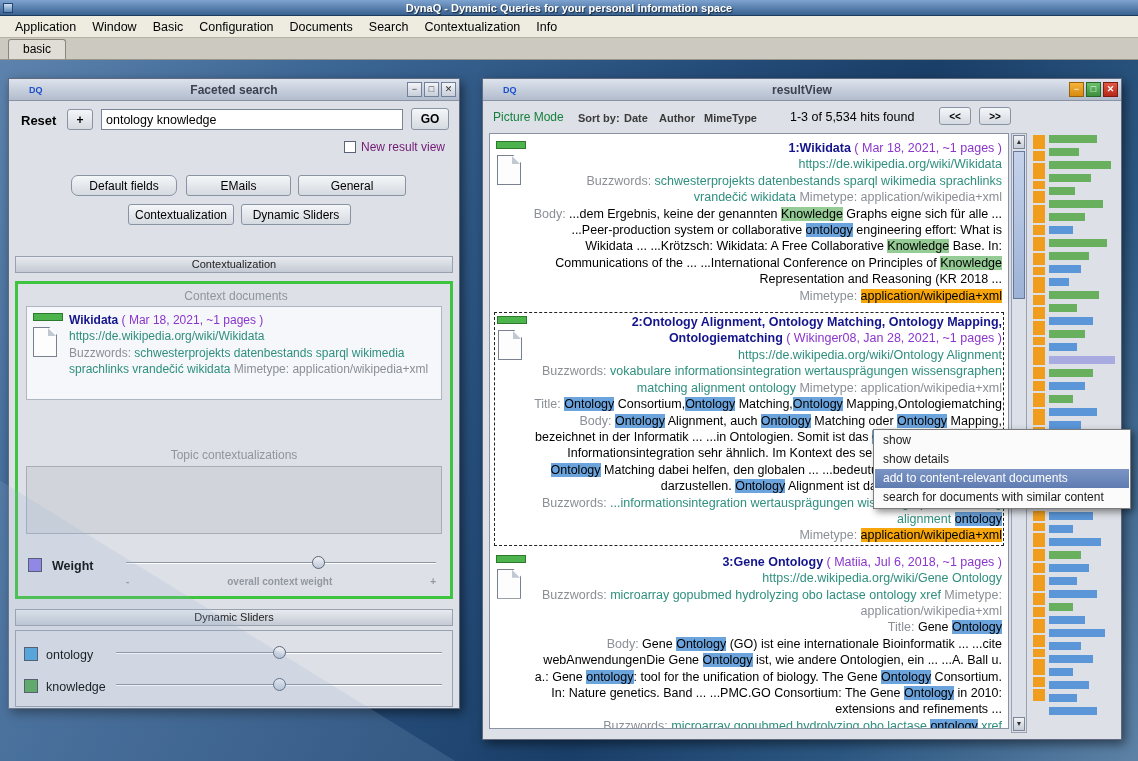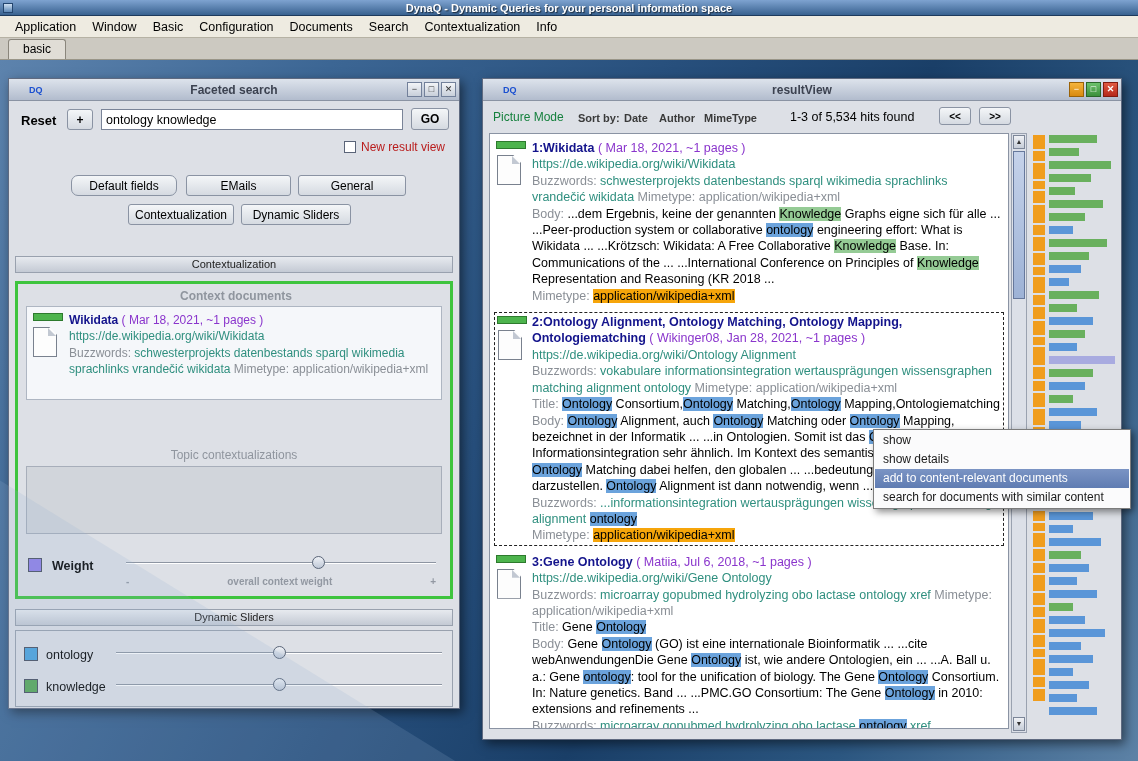--- a/index.html
+++ b/index.html
@@ -39,29 +39,29 @@
 
   
   .fwin { left:8px; top:18px; width:452px; height:631px; }
   .fw-body { position:relative; height:609px; }
   .reset-label { position:absolute; left:12px; top:12px; font-size:13px; font-weight:700; color:#000; }
   .plus-btn { position:absolute; left:58px; top:8px; width:26px; height:21px; font-weight:700; }
   .search-input { position:absolute; left:92px; top:8px; width:302px; height:21px; border:1px solid #7a8498; font-size:12.5px; padding:0 4px; background:#fff; color:#000; }
   .go-btn { position:absolute; left:402px; top:7px; width:38px; height:22px; font-weight:700; }
   .check-row { position:absolute; left:335px; top:39px; display:flex; align-items:center; gap:5px; }
   .checkbox { width:12px; height:12px; background:#fff; border:1px solid #5a6478; }
-  .check-label { font-size:12px; color:#b91c1c; }
+  .check-label { font-size:12px; color:#701a75; }
   .btn-default { position:absolute; left:62px; top:74px; width:106px; height:21px;border-radius:7px; }
   .btn-emails { position:absolute; left:177px; top:74px; width:105px; height:21px; }
   .btn-general { position:absolute; left:289px; top:74px; width:108px; height:21px; }
   .btn-ctx { position:absolute; left:119px; top:103px; width:106px; height:21px; }
   .btn-dyn { position:absolute; left:232px; top:103px; width:110px; height:21px; }
   .hdr-ctx { position:absolute; left:6px; right:6px; top:155px; }
   .green-panel { position:absolute; left:6px; right:6px; top:180px; height:318px; border:3px solid #3ec43e; }
-  .gp-title1 { position:absolute; left:4px; right:0; top:5px;font-weight:bold; }
+  .gp-title1 { position:absolute; left:4px; right:0; top:5px; }
   .doc-card { position:absolute; left:8px; right:8px; top:22px; height:94px; background:#f5f7fa; border:1px solid #aeb6c2; }
   .rel-bar { position:absolute; width:30px; height:8px; background:#4db44d; border:1px solid #2d7a2d; }
   .doc-icon { position:absolute; width:24px; height:30px; background:#fdfdfd; border:1px solid #79818e;
               clip-path:polygon(0 0,68% 0,100% 26%,100% 100%,0 100%); }
   .doc-icon::before { content:''; position:absolute; right:0; top:0; width:8px; height:8px; background:#c2c8d2; clip-path:polygon(0 0,100% 100%,0 100%); }
   .doc-card .rel-bar { left:6px; top:6px; }
   .doc-card .doc-icon { left:6px; top:20px; }
   .doc-text { position:absolute; left:42px; top:5px; right:0; font-size:12px; line-height:15.5px; }
   .gp-title2 { position:absolute; left:0; right:0; top:164px; }
   .empty-box { position:absolute; left:8px; right:8px; top:182px; height:68px; background:#d1d5db; border:1px solid #a7aeba; }
@@ -88,21 +88,21 @@
   .tb-picture { position:absolute; left:10px; top:9px; font-size:12px; color:#15803d; }
   .tb-sortby { position:absolute; left:95px; top:11px; font-size:11px; font-weight:700; color:#3a3a3a; }
   .tb-date { position:absolute; left:141px; top:11px; font-size:11px; font-weight:700; color:#3a3a3a; }
   .tb-author { position:absolute; left:176px; top:11px; font-size:11px; font-weight:700; color:#3a3a3a; }
   .tb-mime { position:absolute; left:221px; top:11px; font-size:11px; font-weight:700; color:#3a3a3a; }
   .tb-hits { position:absolute; left:307px; top:9px; font-size:12.5px; color:#000; }
   .tb-prev { position:absolute; left:456px; top:6px; width:32px; height:18px; font-size:10px; font-weight:700; }
   .tb-next { position:absolute; left:496px; top:6px; width:32px; height:18px; font-size:10px; font-weight:700; }
 
   .results-region { position:absolute; left:0; right:0; top:54px; bottom:6px; }
-  .results-list { position:absolute; left:6px; top:0; bottom:4px; width:520px; background:#fff; border:1px solid #8a93a3; padding:4px; overflow:hidden; }
+  .results-list { position:absolute; left:6px; top:0; bottom:4px; width:520px; background:#fff; border:1px solid #8a93a3; padding:4px; overflow:hidden;text-align:right; }
   .result-item { position:relative; padding:2px 2px 2px 38px; margin-bottom:6px; }
   .result-item.selected { border:1px dashed #222; padding:1px 1px 1px 37px; }
   .result-item .rel-bar { left:2px; top:3px; }
   .result-item .doc-icon { left:3px; top:17px; }
   .rline { font-size:12.5px; line-height:16.4px; color:#000; }
   .url { color:#2f8f7f; }
 
   .s-label { color:#8a8f96; }
   .s-gray  { color:#8a8f96; }
   .s-buzz  { color:#2f8f7f; }

